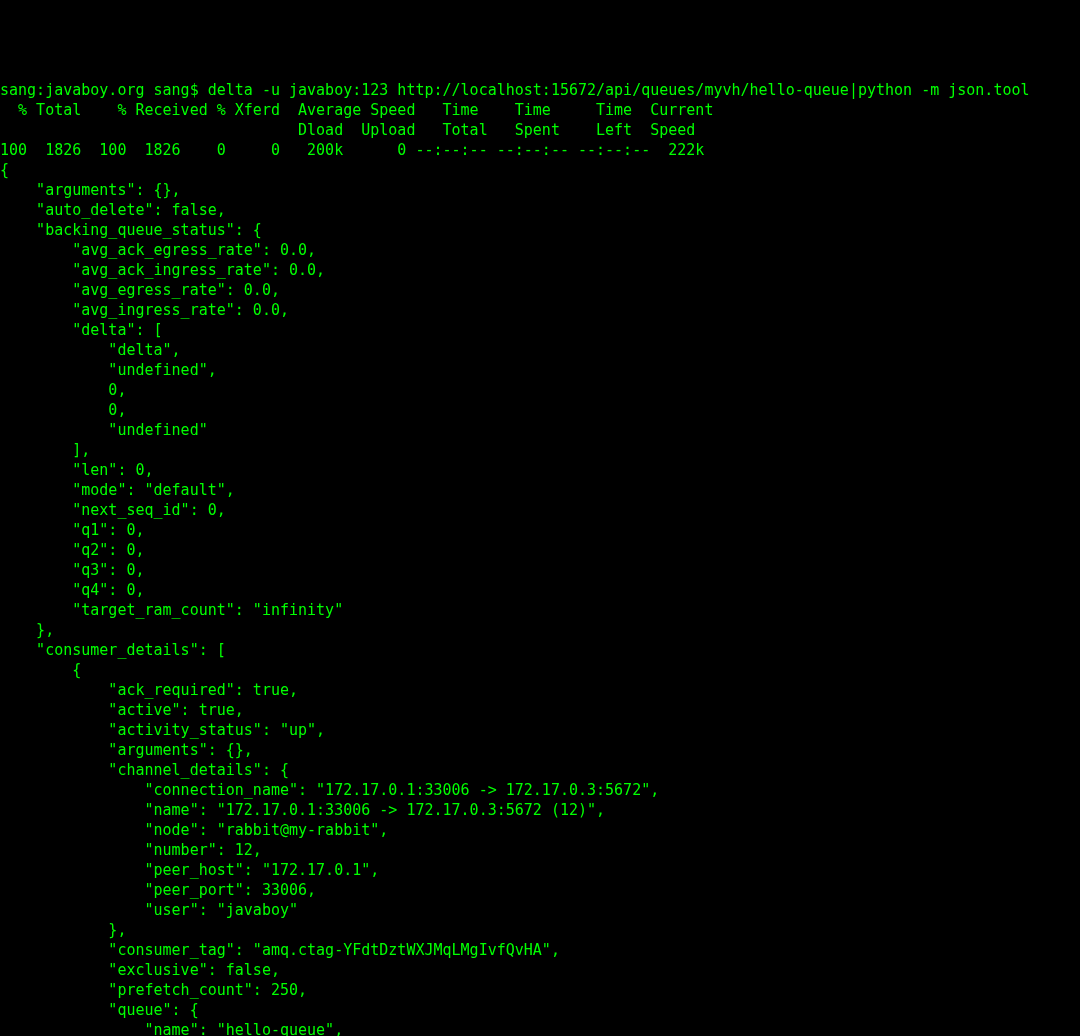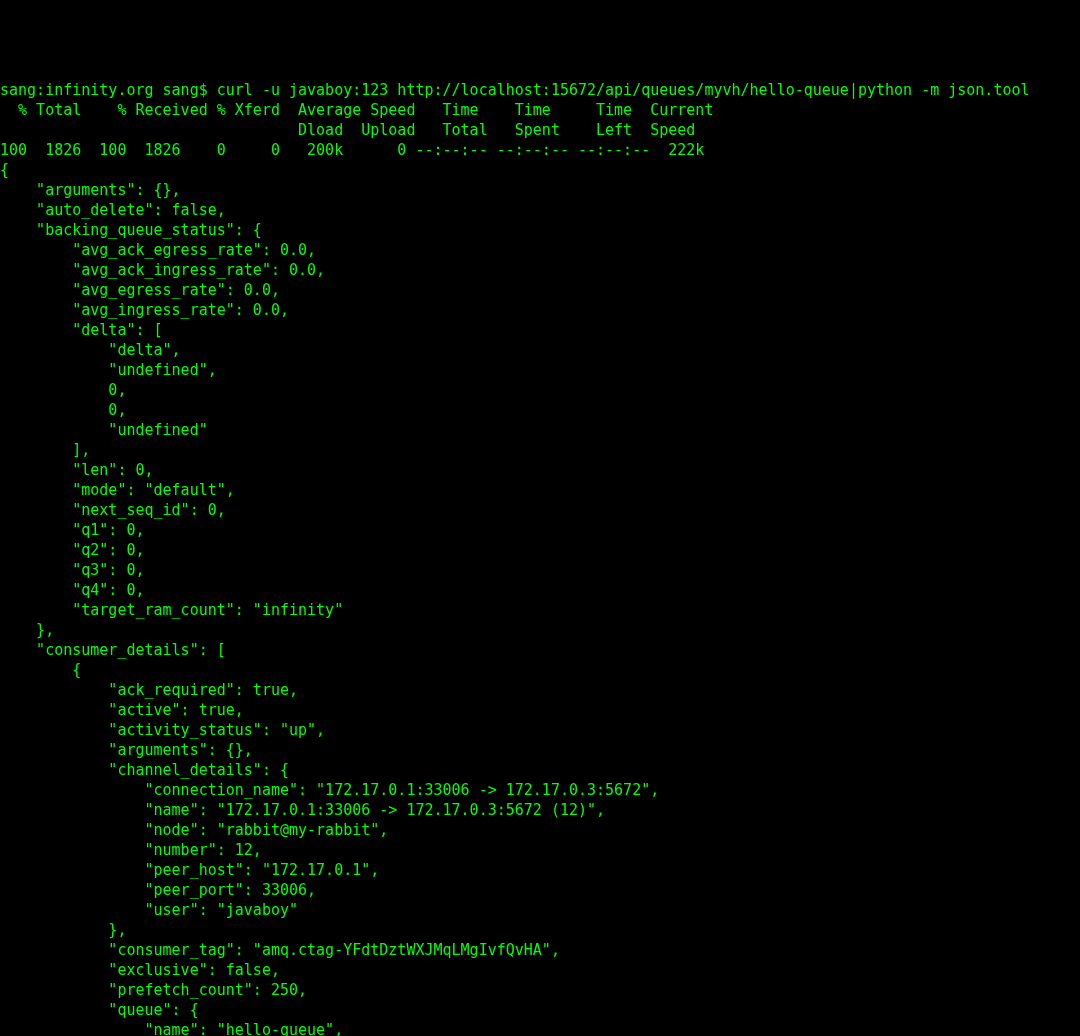--- a/index.html
+++ b/index.html
@@ -16,21 +16,21 @@
     overflow: hidden;
   }
   .term {
     padding: 0;
   }
 </style>
 </head>
 <body>
 
 
-<div class="term"><span>sang:infinity.org sang$ curl -u javaboy:123 http://localhost:15672/api/queues/myvh/hello-queue|python -m json.tool</span>
+<div class="term"><span>sang:javaboy.org sang$ delta -u javaboy:123 http://localhost:15672/api/queues/myvh/hello-queue|python -m json.tool</span>
 <span>  % Total    % Received % Xferd  Average Speed   Time    Time     Time  Current</span>
 <span>                                 Dload  Upload   Total   Spent    Left  Speed</span>
 <span>100  1826  100  1826    0     0   200k      0 --:--:-- --:--:-- --:--:--  222k</span>
 <span id="json-output">{
     "arguments": {},
     "auto_delete": false,
     "backing_queue_status": {
         "avg_ack_egress_rate": 0.0,
         "avg_ack_ingress_rate": 0.0,
         "avg_egress_rate": 0.0,

